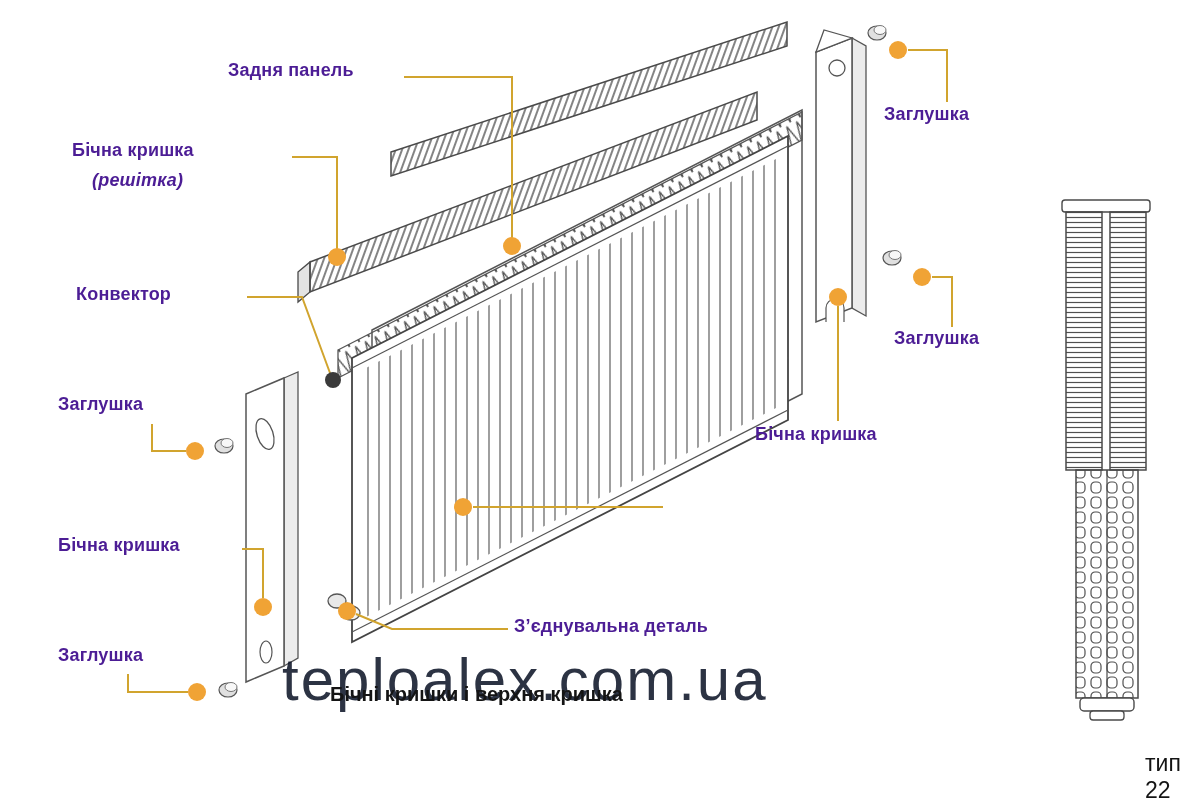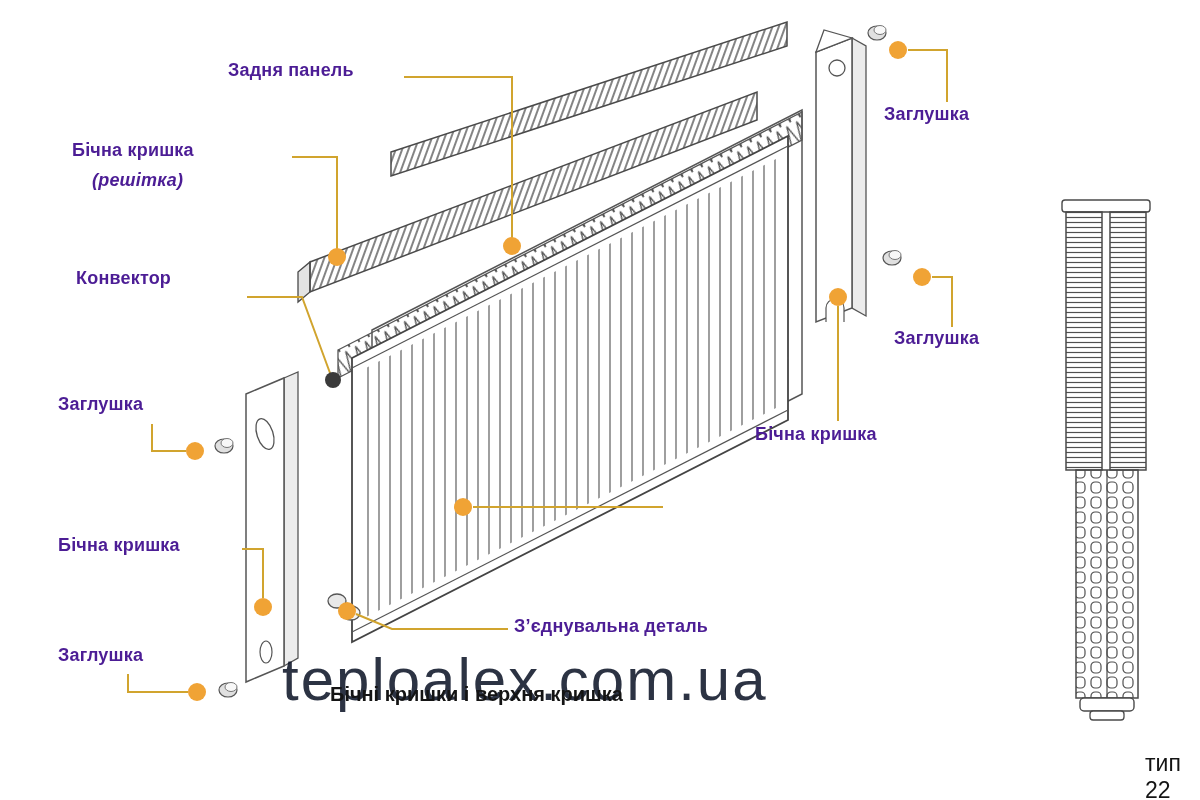--- a/index.html
+++ b/index.html
@@ -144,21 +144,21 @@
       <rect x="1080" y="698" width="54" height="13" rx="4" fill="#ffffff" stroke="#4a4a4a" stroke-width="1.4"></rect>
       <rect x="1090" y="711" width="34" height="9" rx="3" fill="#ffffff" stroke="#4a4a4a" stroke-width="1.3"></rect>
     </g>
   </svg>
 
   <div class="watermark">teploalex.com.ua</div>
 
   <div class="dlabel" style="left:228px; top:60px;">Задня панель</div>
   <div class="dlabel" style="left:72px;  top:140px;">Бічна кришка</div>
   <div class="dlabel" style="left:92px;  top:170px;font-style:italic;">(решітка)</div>
-  <div class="dlabel" style="left:76px;  top:268px;">Конвектор</div>
+  <div class="dlabel" style="left:76px;  top:284px;">Конвектор</div>
   <div class="dlabel" style="left:58px;  top:394px;">Заглушка</div>
   <div class="dlabel" style="left:58px;  top:535px;">Бічна кришка</div>
   <div class="dlabel" style="left:58px;  top:645px;">Заглушка</div>
   <div class="dlabel" style="left:884px; top:104px;">Заглушка</div>
   <div class="dlabel" style="left:894px; top:328px;">Заглушка</div>
   <div class="dlabel" style="left:755px; top:424px;">Бічна кришка</div>
   <div class="dlabel" style="left:514px; top:616px;">З’єднувальна деталь</div>
 
   <div class="note">
     <span>Бічні кришки і верхня кришка</span>

